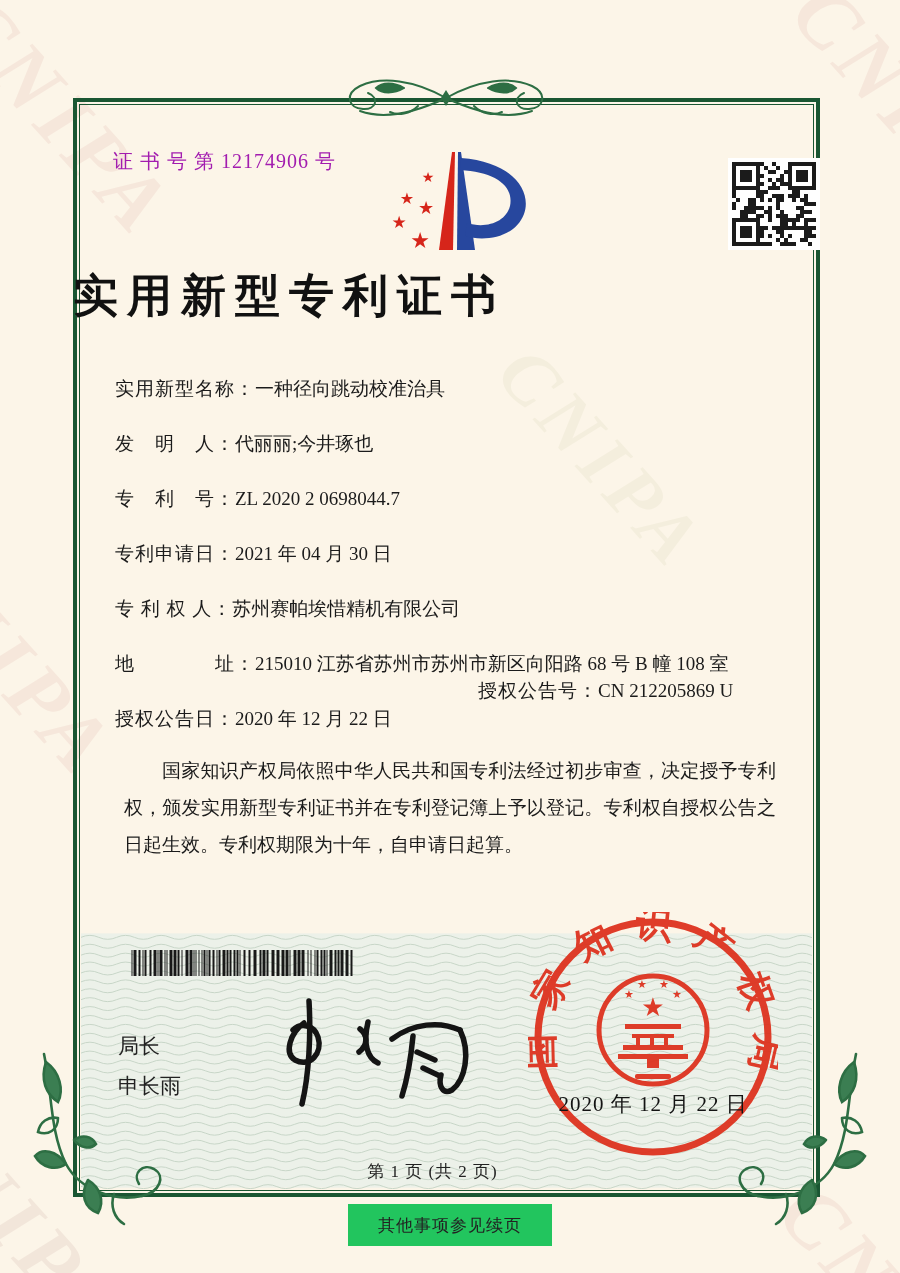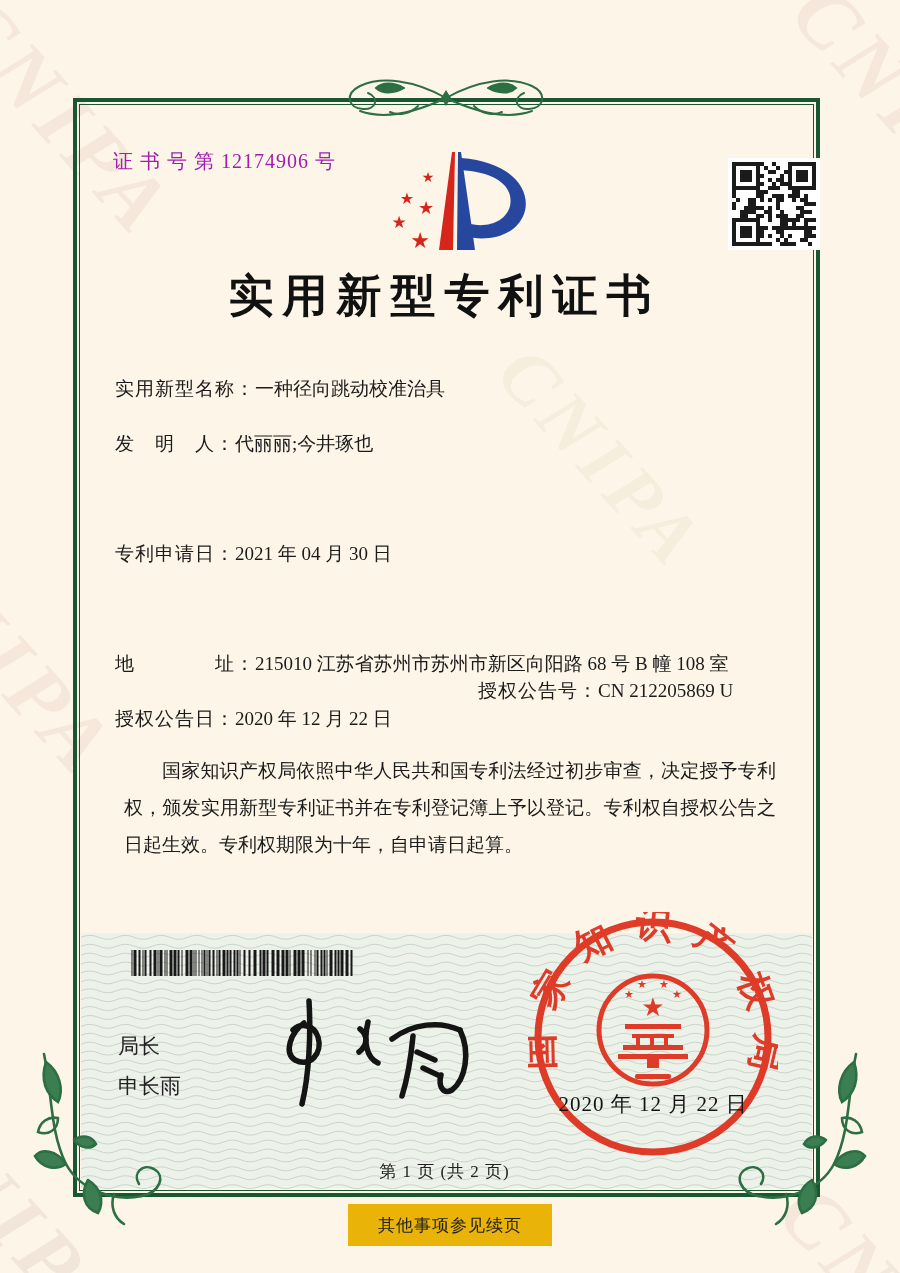--- a/index.html
+++ b/index.html
@@ -28,40 +28,40 @@
   .corner-bl{left:30px;top:1052px;}
   .corner-br{left:712px;top:1052px;transform:scaleX(-1);}
 
   
   .band{position:absolute;left:81px;top:932px;z-index:2;}
 
   
   .cert-no{position:absolute;left:113px;top:148px;z-index:4;font-size:20px;color:#a21caf;letter-spacing:1px;}
   .logo{position:absolute;left:362px;top:146px;z-index:4;}
   .qr{position:absolute;left:728px;top:158px;z-index:4;}
-  .doc-title{position:absolute;left:73px;top:266px;width:743px;z-index:4;text-align:center;
+  .doc-title{position:absolute;left:73px;top:266px;width:743px;z-index:4;
              font-size:45px;font-weight:700;color:#111;letter-spacing:9px;}
   .row{position:absolute;left:115px;z-index:4;font-size:19px;color:#1b1b1b;white-space:nowrap;}
   .row .lbl{letter-spacing:1px;}
   .r0{top:376px;} .r1{top:431px;} .r2{top:486px;} .r3{top:541px;}
   .r4{top:596px;} .r5{top:651px;} .r6{top:706px;font-family:Liberation Serif, serif;} .r7{top:678px;left:478px;}
   .body-text{position:absolute;left:112px;top:740px;width:676px;z-index:4;font-size:19px;
              line-height:37px;color:#1b1b1b;text-align:justify;}
   .body-text p{margin:12px;text-indent:2em;}
 
   .barcode{position:absolute;left:128px;top:950px;z-index:5;}
   .officer{position:absolute;left:118px;top:1026px;z-index:5;font-family:"Liberation Sans","DejaVu Sans",sans-serif;
            font-size:21px;color:#222;line-height:40px;}
   .signature{position:absolute;left:262px;top:995px;z-index:5;}
   .seal{position:absolute;left:528px;top:912px;z-index:5;opacity:.93;}
   .seal-date{position:absolute;left:528px;top:1090px;width:250px;z-index:6;text-align:center;
              font-size:21px;color:#131313;letter-spacing:1px;}
-  .page-num{position:absolute;left:73px;top:1160px;width:743px;z-index:5;text-align:center;
+  .page-num{position:absolute;left:61px;top:1160px;width:743px;z-index:5;text-align:center;
             font-size:17px;color:#222;letter-spacing:1px;}
-  .note-strip{position:absolute;left:348px;top:1204px;width:204px;height:42px;z-index:4;background:#eab308;
+  .note-strip{position:absolute;left:348px;top:1204px;width:204px;height:42px;z-index:4;background:#22c55e;
               display:flex;align-items:center;justify-content:center;}
   .note-strip span{font-size:17px;color:#222;letter-spacing:1px;}
 </style>
 </head>
 <body>
 
 <div class="page">
 
   <div class="wm wm1">CNIPA</div>
   <div class="wm wm2">CNIPA</div>
@@ -399,22 +399,28 @@
     </svg>
 
   <div class="doc-title">实用新型专利证书</div>
 
   <div class="row r0">
     <span class="lbl">实用新型名称：</span><span class="val">一种径向跳动校准治具</span>
   </div>
   <div class="row r1">
     <span class="lbl">发　明　人：</span><span class="val">代丽丽;今井琢也</span>
   </div>
+  <div class="row r2">
+    <span class="lbl">专　利　号：</span><span class="val">ZL 2020 2 0698044.7</span>
+  </div>
   <div class="row r3">
     <span class="lbl">专利申请日：</span><span class="val">2021 年 04 月 30 日</span>
+  </div>
+  <div class="row r4">
+    <span class="lbl">专 利 权 人：</span><span class="val">苏州赛帕埃惜精机有限公司</span>
   </div>
   <div class="row r5">
     <span class="lbl">地　　　　址：</span><span class="val">215010  江苏省苏州市苏州市新区向阳路 68 号 B 幢 108 室</span>
   </div>
   <div class="row r6">
     <span class="lbl">授权公告日：</span><span class="val">2020 年 12 月 22 日</span>
   </div>
   <div class="row r7">
     <span class="lbl">授权公告号：</span><span class="val">CN 212205869 U</span>
   </div>

